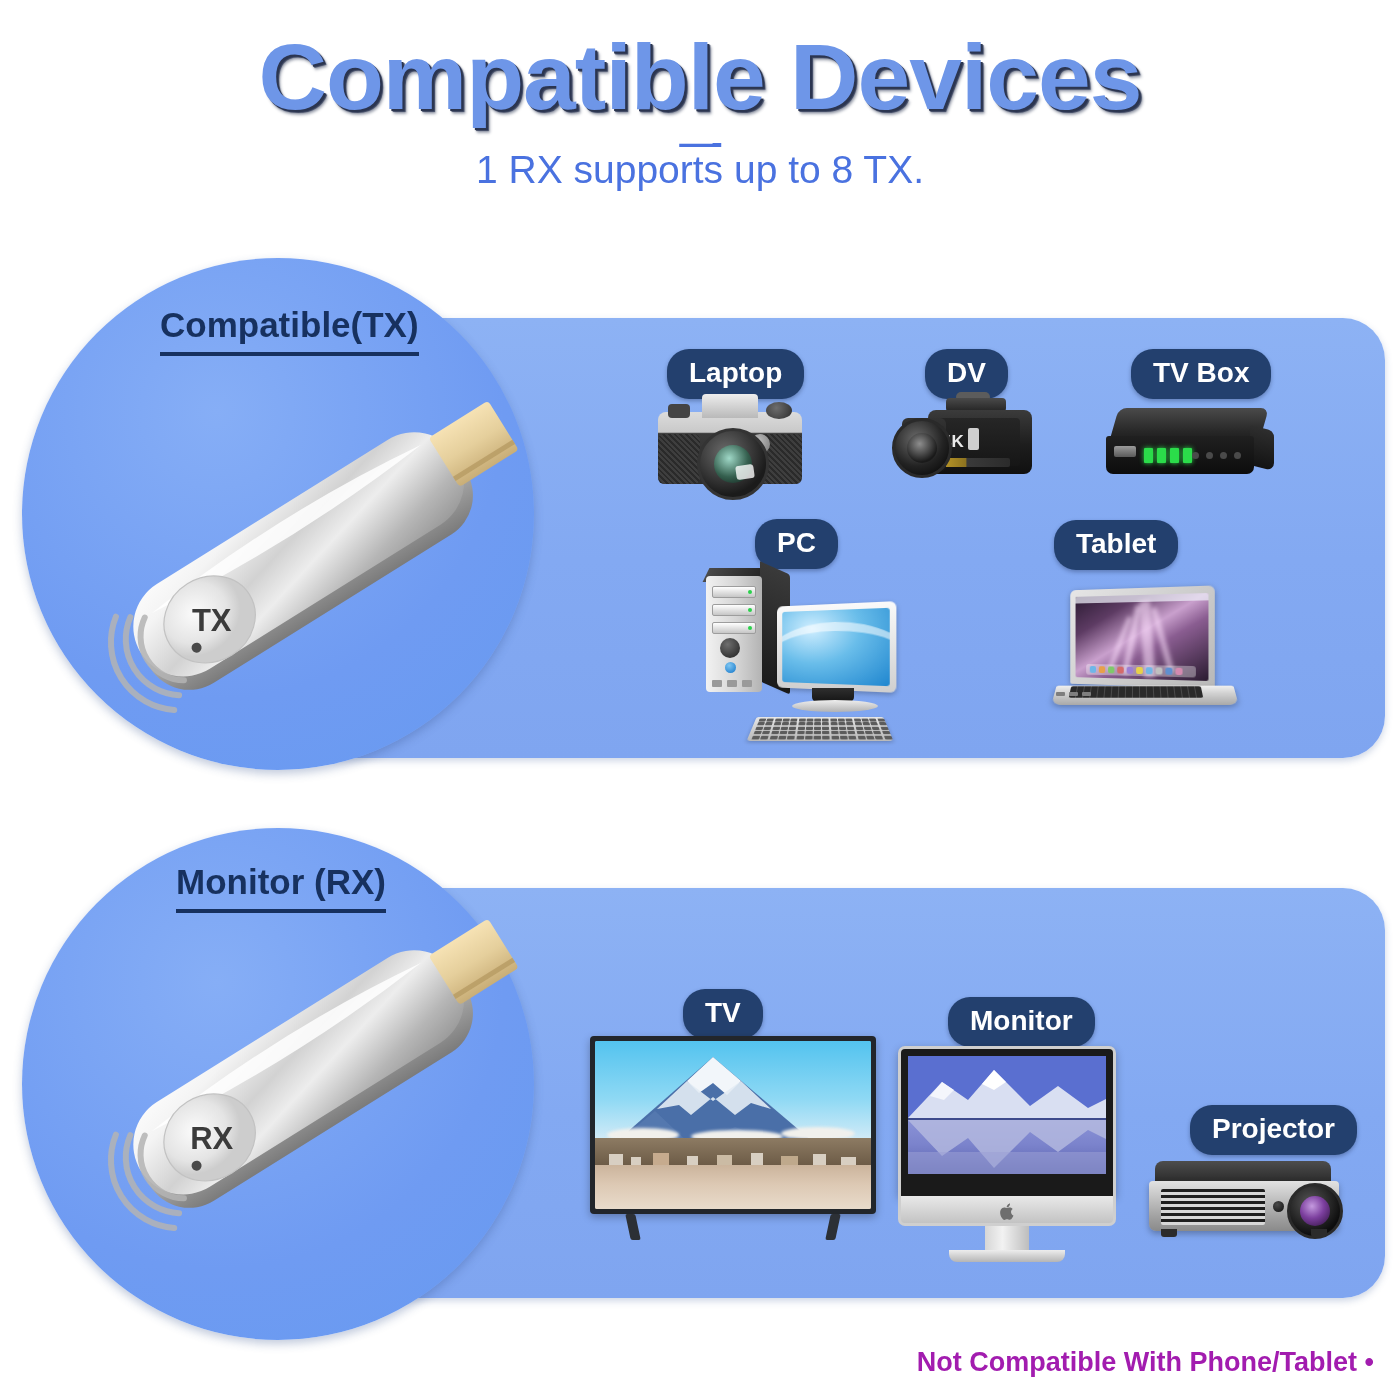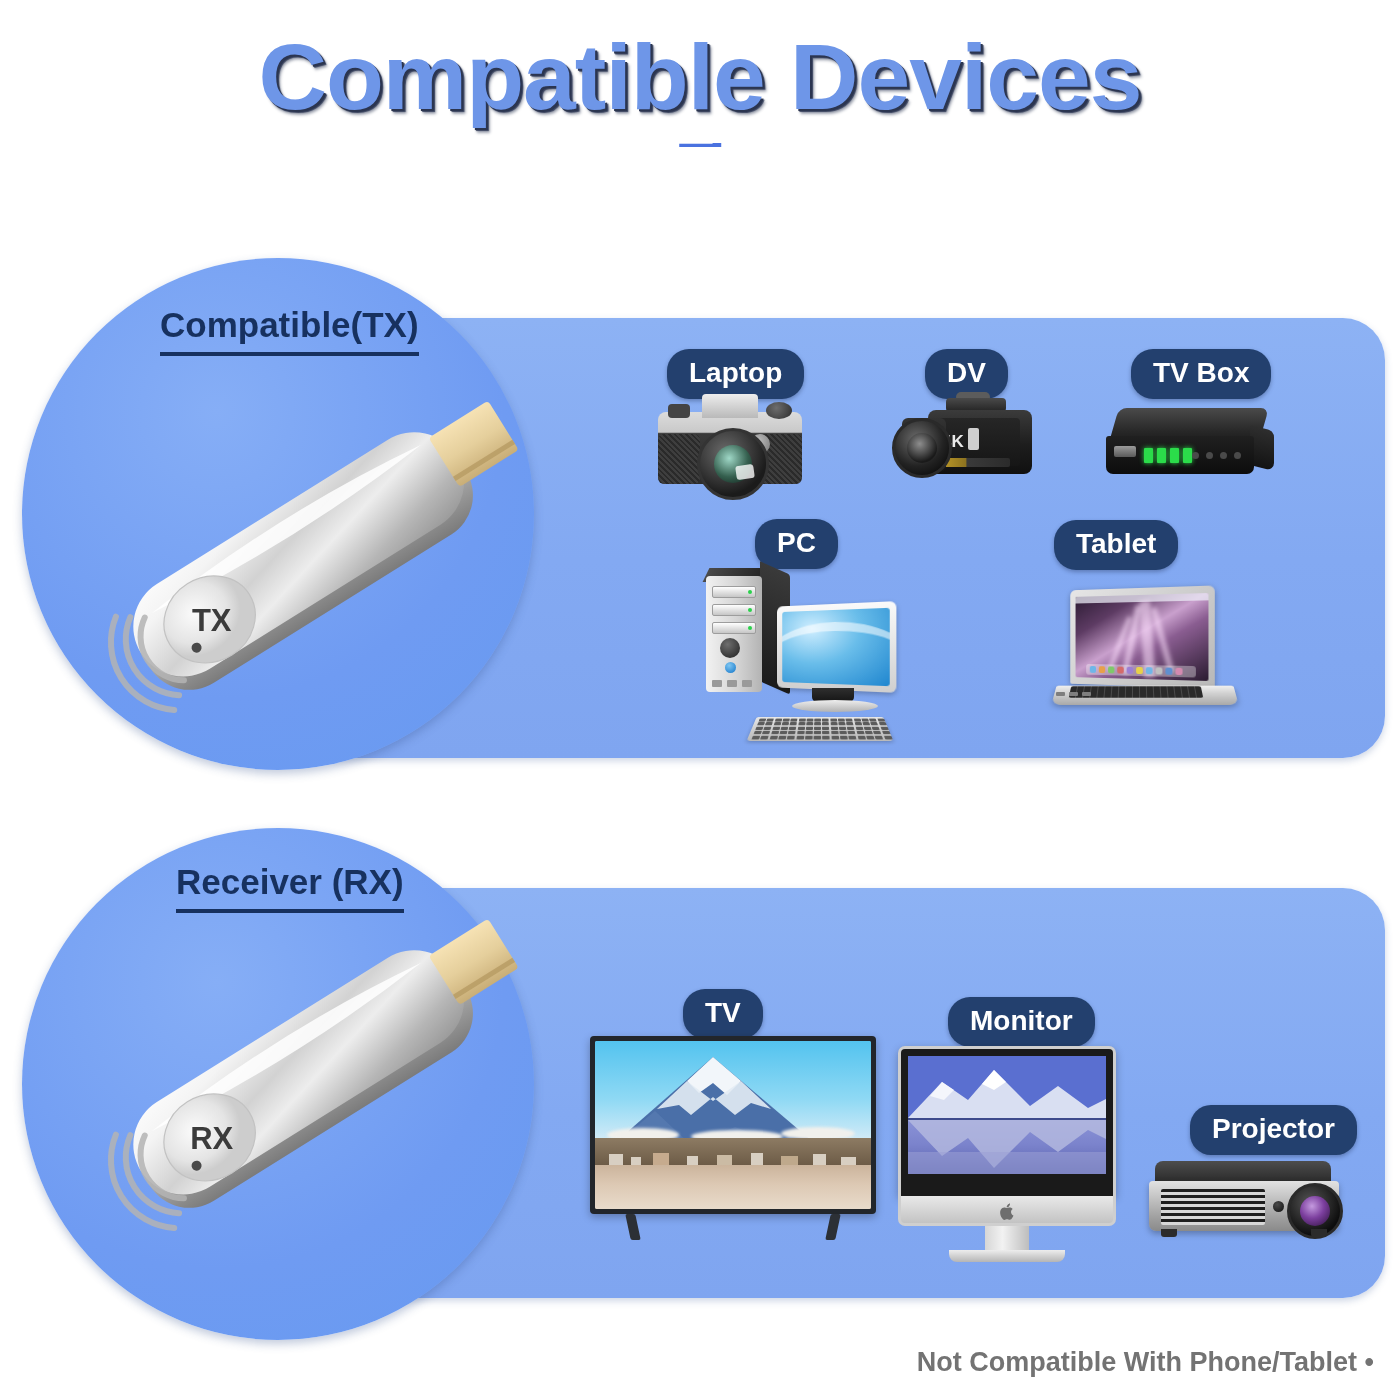--- a/index.html
+++ b/index.html
@@ -84,21 +84,21 @@
     font-family: "Liberation Sans", sans-serif;
   }
 
   .device { position: absolute; }
 
   
   #footer-note {
     position: absolute;
     right: 26px; bottom: 22px;
     font-size: 27px; font-weight: bold;
-    color: #737373;
+    color: #a21caf;
     font-family: "Liberation Sans", sans-serif;
     white-space: nowrap;
   }
 
   
   .dongle-wrap { position: absolute; }
 
   
   .cam-body{position:absolute;left:8px;top:24px;width:144px;height:72px;border-radius:8px;
     background:linear-gradient(180deg,#dcdcdc 0%,#c9c9c9 28%,#3a3a3a 30%,#2d2d2d 100%);}
@@ -257,20 +257,21 @@
   .pj-lens-i{position:absolute;left:10px;top:10px;width:30px;height:30px;border-radius:50%;
     background:radial-gradient(circle at 40% 34%,#c49adf 0%,#7c3f9e 45%,#2a0f3a 100%);}
   .pj-foot{position:absolute;top:74px;width:16px;height:8px;background:#2b2b2b;border-radius:0 0 3px 3px;}
 </style>
 </head>
 <body>
 
 <div id="header">
   <div id="page-title">Compatible Devices</div>
   <div id="title-dash">—-</div>
+  <div id="subtitle">1 RX supports up to 8 TX.</div>
 </div>
 
 <div class="panel">
 
   <div class="panel-rect" style="left:300px; top:318px; width:1085px; height:440px;"></div>
 
   <div class="panel-circle" style="left:22px; top:258px; width:512px; height:512px;"></div>
 
   <div class="panel-label" style="left:160px; top:305px;">Compatible(TX)</div>
 
@@ -520,21 +521,21 @@
       </div>
   </div>
 </div>
 
 <div class="panel">
 
   <div class="panel-rect" style="left:300px; top:888px; width:1085px; height:410px;"></div>
 
   <div class="panel-circle" style="left:22px; top:828px; width:512px; height:512px;"></div>
 
-  <div class="panel-label" style="left:176px; top:862px;">Receiver (RX)</div>
+  <div class="panel-label" style="left:176px; top:862px;">Monitor (RX)</div>
 
   <div class="dongle-wrap" style="left:60px; top:888px; width:500px; height:390px;">
     <svg width="500" height="390" viewBox="0 0 500 390">
       <defs>
         <linearGradient id="rxMetal" x1="0" y1="0" x2="1" y2="1">
           <stop offset="0%" stop-color="#fdfdfd"></stop>
           <stop offset="18%" stop-color="#f4f4f4"></stop>
           <stop offset="42%" stop-color="#d2d2d2"></stop>
           <stop offset="58%" stop-color="#ededed"></stop>
           <stop offset="80%" stop-color="#b6b6b6"></stop>
@@ -625,21 +626,21 @@
     <svg class="im-apple" viewBox="0 0 15 17">
       <path d="M11.5 9c0-2 1.6-2.9 1.7-3-0.9-1.4-2.4-1.5-2.9-1.6-1.2-0.1-2.4 0.7-3 0.7-0.6 0-1.6-0.7-2.6-0.7
                -1.3 0-2.6 0.8-3.3 2C-0.1 8.9 0.9 12.7 2.3 14.8c0.7 1 1.5 2.1 2.6 2.1 1 0 1.4-0.7 2.7-0.7
                1.2 0 1.6 0.7 2.7 0.6 1.1 0 1.8-1 2.5-2 0.8-1.2 1.1-2.3 1.1-2.3C13.7 12.4 11.5 11.5 11.5 9z
                M9.6 3.3c0.6-0.7 1-1.7 0.9-2.7-0.8 0-1.8 0.6-2.4 1.3C7.5 2.5 7 3.5 7.2 4.5 8 4.6 9 4 9.6 3.3z" fill="#6e6e6e"></path>
     </svg>
     <div class="im-neck"></div>
     <div class="im-foot"></div>
   </div>
 
-  <div class="pill" style="left:1190px; top:1105px;border-radius:21px;">Projector</div>
+  <div class="pill" style="left:1190px; top:1105px;">Projector</div>
   <div class="device" style="left:1145px; top:1155px; width:200px; height:95px;">
     <div class="pj-top"></div>
     <div class="pj-body"></div>
     <div class="pj-vents"></div>
     <div class="pj-dot"></div>
     <div class="pj-lens-o">
         <div class="pj-lens-i"></div>
       </div>
     <div class="pj-foot" style="left:16px;"></div>
     <div class="pj-foot" style="left:166px;"></div>

